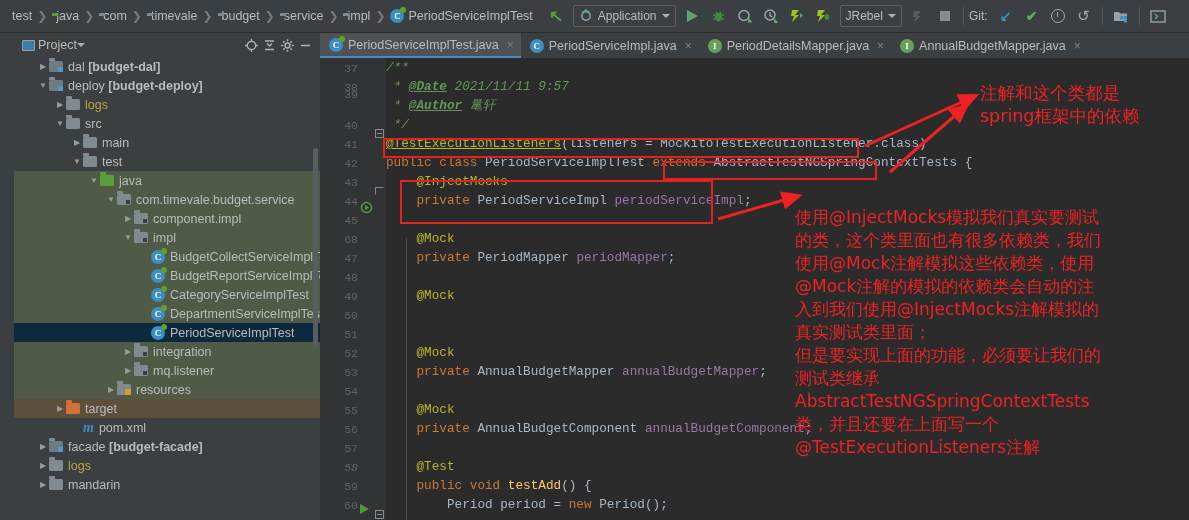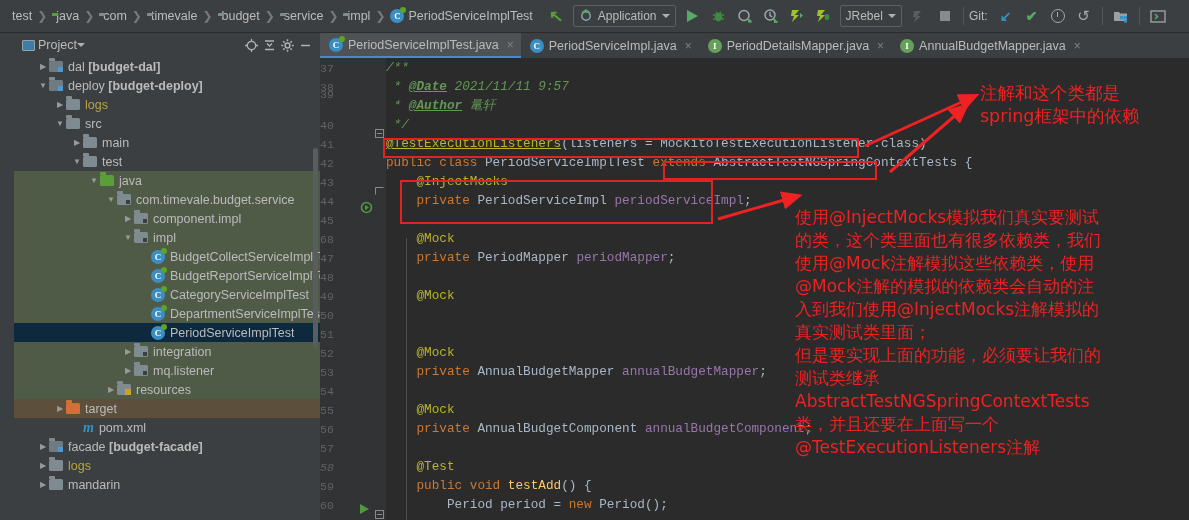--- a/index.html
+++ b/index.html
@@ -108,21 +108,21 @@
   .tab {
     display:flex; align-items:center; gap:5px; padding:0 7px 0 9px;
     color:#bbbbbb; font-size:12.5px; position:relative;
   }
   .tab.active { background:#4e5254; border-bottom:2px solid #4a88c7; }
   .tab .x { color:#808080; font-size:12px; margin-left:3px; }
 
   .code-area { position:absolute; left:0; top:25px; width:869px; height:462px; background:#2b2b2b; overflow:hidden; }
   .gutter { position:absolute; left:0; top:0; width:52px; height:462px; background:#313335; }
   .fold-col { position:absolute; left:52px; top:0; width:14px; height:462px; background:#313335; }
-  .gut-line { position:absolute; left:0; width:38px; color:#606366; font-size:11.5px;
+  .gut-line { position:absolute; left:0; width:38px; text-align:right; color:#606366; font-size:11.5px;
               font-family:"Liberation Mono", monospace; }
   .run-mark { position:absolute; left:40px; }
   .code-lines { position:absolute; left:66px; top:0; width:803px; height:462px;
                 font-family:"Liberation Mono", monospace; font-size:12.7px; }
   .cl { position:absolute; left:0; white-space:pre; line-height:19px; }
   .k { color:#cc7832; }           
   .an { color:#bbb529; }          
   .ty { color:#a9b7c6; }          
   .fd { color:#9876aa; }          
   .cmt { color:#629755; font-style:italic; }

